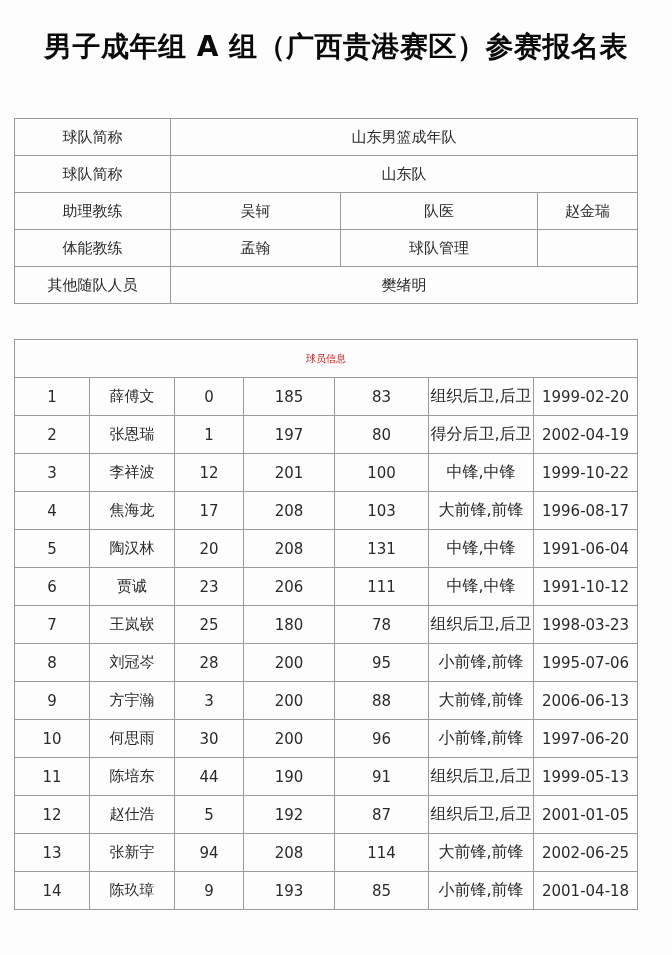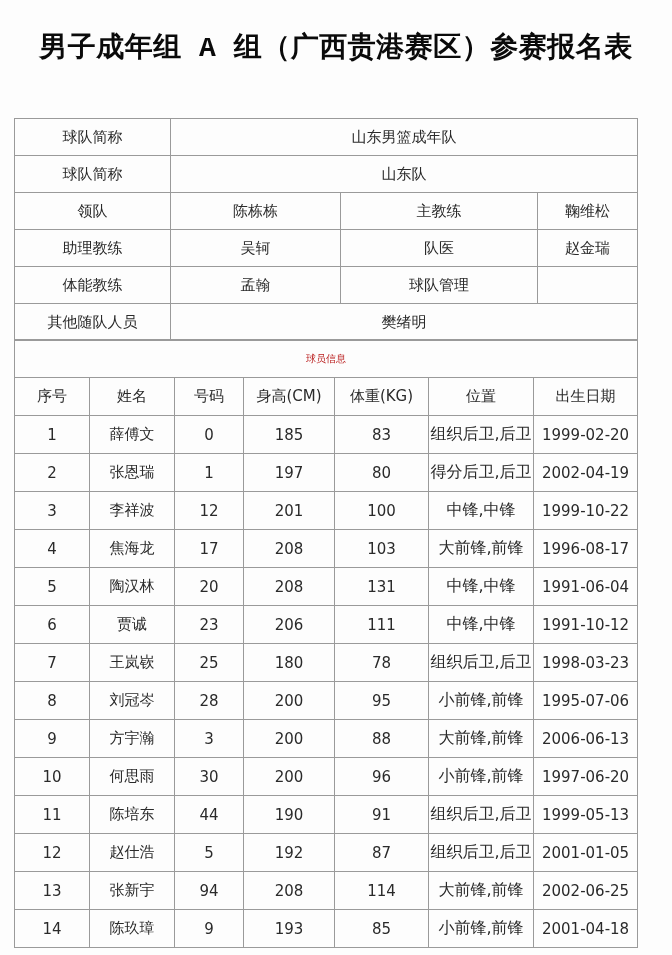--- a/index.html
+++ b/index.html
@@ -15,21 +15,20 @@
     position: absolute;
     top: 28px;
     left: 0;
     width: 100%;
     margin: 0;
     text-align: center;
     font-size: 28px;
     font-weight: bold;
     letter-spacing: 0.5px;
     color: #0a0a0a;
-    font-family: Liberation Mono, monospace;
   }
   table.t {
     position: absolute;
     left: 14px;
     width: 623px;
     border-collapse: collapse;
     table-layout: fixed;
     font-size: 15px;
     color: #2a2a2a;
     background: transparent;
@@ -70,26 +69,20 @@
         <col style="width:100px">
     </colgroup>
     <tbody>
       <tr>
         <td class="lbl">球队简称</td>
         <td class="shift" colspan="3">山东男篮成年队</td>
       </tr>
       <tr>
         <td class="lbl">球队简称</td>
         <td class="shift" colspan="3">山东队</td>
-      </tr>
-      <tr>
-        <td class="lbl">领队</td>
-        <td>陈栋栋</td>
-        <td>主教练</td>
-        <td>鞠维松</td>
       </tr>
       <tr>
         <td class="lbl">助理教练</td>
         <td>吴轲</td>
         <td>队医</td>
         <td>赵金瑞</td>
       </tr>
       <tr>
         <td class="lbl">体能教练</td>
         <td>孟翰</td>
@@ -111,29 +104,20 @@
         <col style="width:91px">
         <col style="width:94px">
         <col style="width:105px">
         <col style="width:104px">
     </colgroup>
     <tbody>
       <tr>
         <td class="section" colspan="7">球员信息</td>
       </tr>
       <tr>
-        <td>序号</td>
-        <td>姓名</td>
-        <td>号码</td>
-        <td>身高(CM)</td>
-        <td>体重(KG)</td>
-        <td>位置</td>
-        <td>出生日期</td>
-      </tr>
-      <tr>
         <td>1</td>
         <td>薛傅文</td>
         <td>0</td>
         <td>185</td>
         <td>83</td>
         <td class="pos">组织后卫,后卫</td>
         <td>1999-02-20</td>
       </tr>
       <tr>
         <td>2</td>

